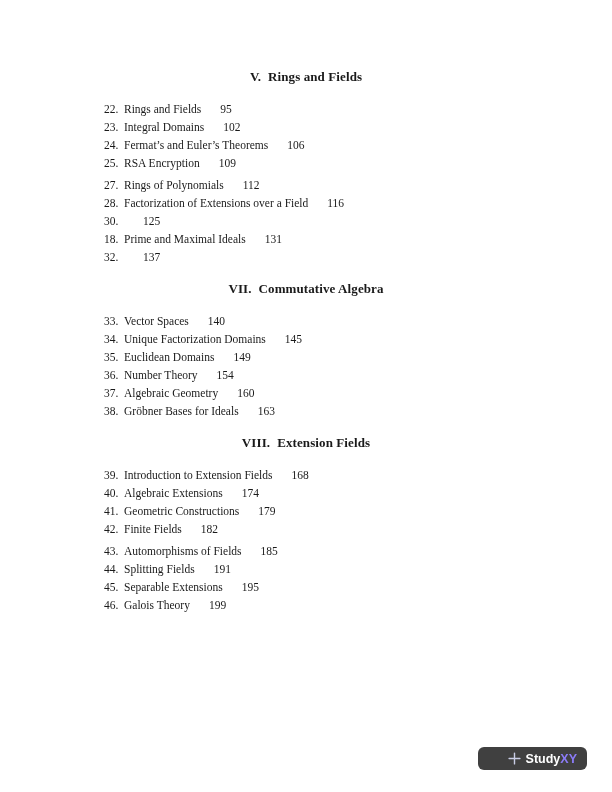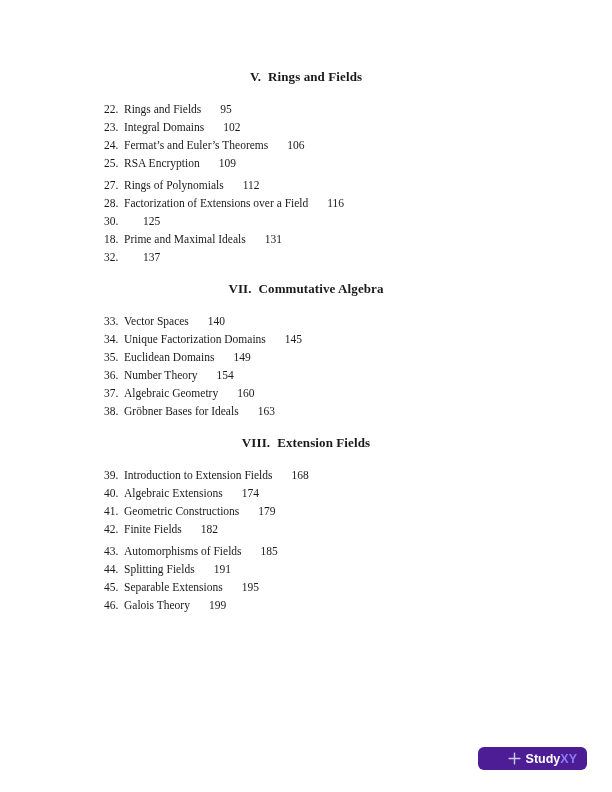--- a/index.html
+++ b/index.html
@@ -218,21 +218,21 @@
 
   <li class="toc-item">
     <span class="item-num">46.</span>
     <span class="item-title">Galois Theory</span>
     <span class="item-page">199</span>
   </li>
 </ul>
   </section>
 </div>
 
-  <div class="badge" id="brand-badge" style="background: #4c1d95; padding-left: 30px;">
+  <div class="badge" id="brand-badge" style="background: #404040; padding-left: 30px;">
     <span class="plus-icon">
       <svg viewBox="0 0 24 24" width="13" height="13" id="plus-svg">
         <path d="M12 2 L12 22 M2 12 L22 12" stroke="#c9cde6" stroke-width="2.6" stroke-linecap="round" fill="none"></path>
       </svg>
     </span>
     <span><span class="brand-primary">Study</span><span class="brand-accent" id="brand-accent" style="color: rgb(139, 123, 247);">XY</span></span>
   </div>
 </div>
 
 </body></html>

